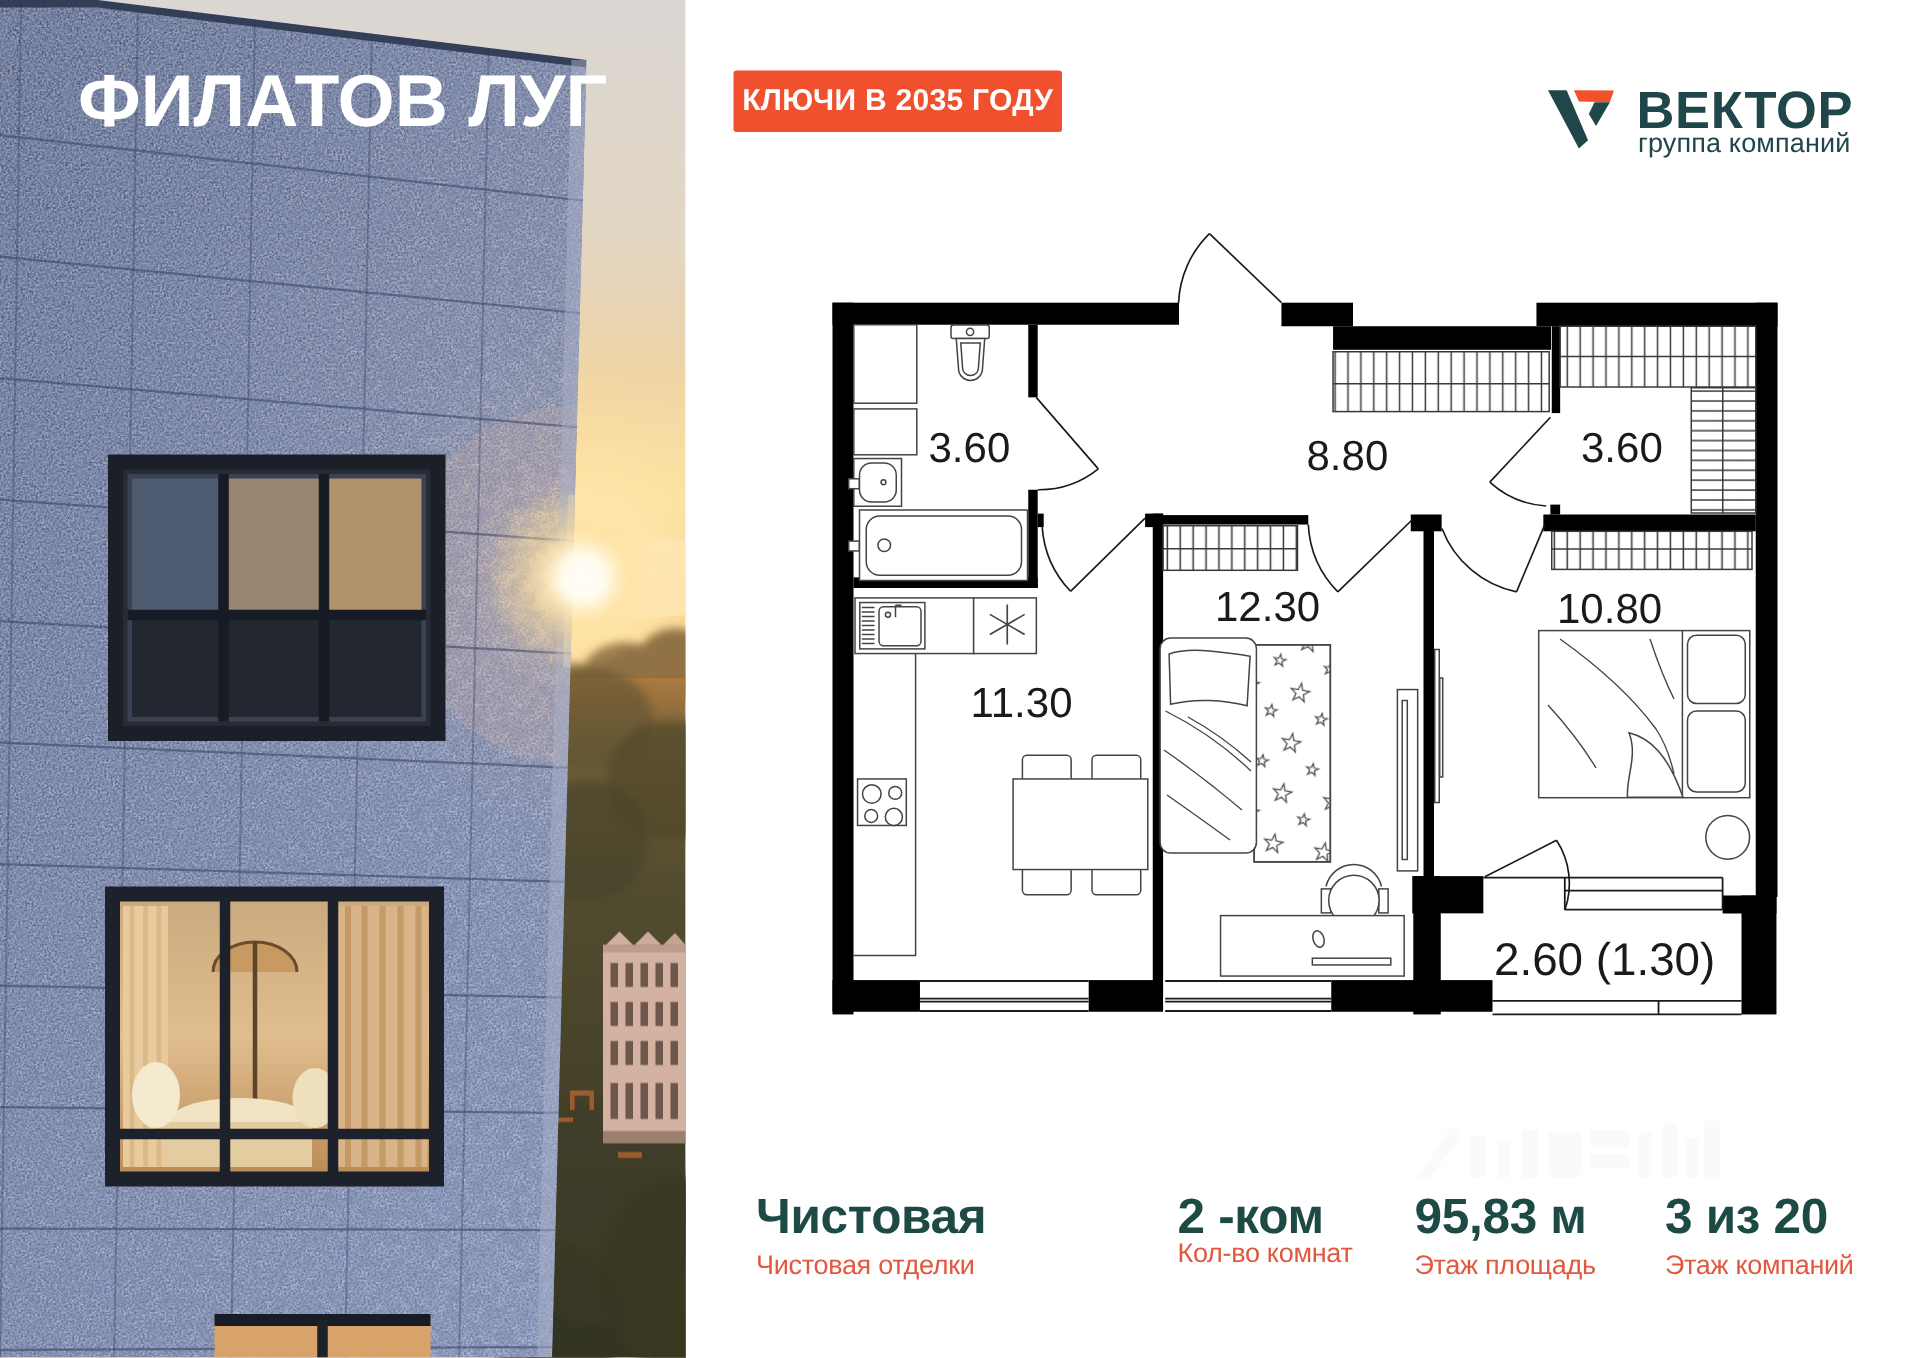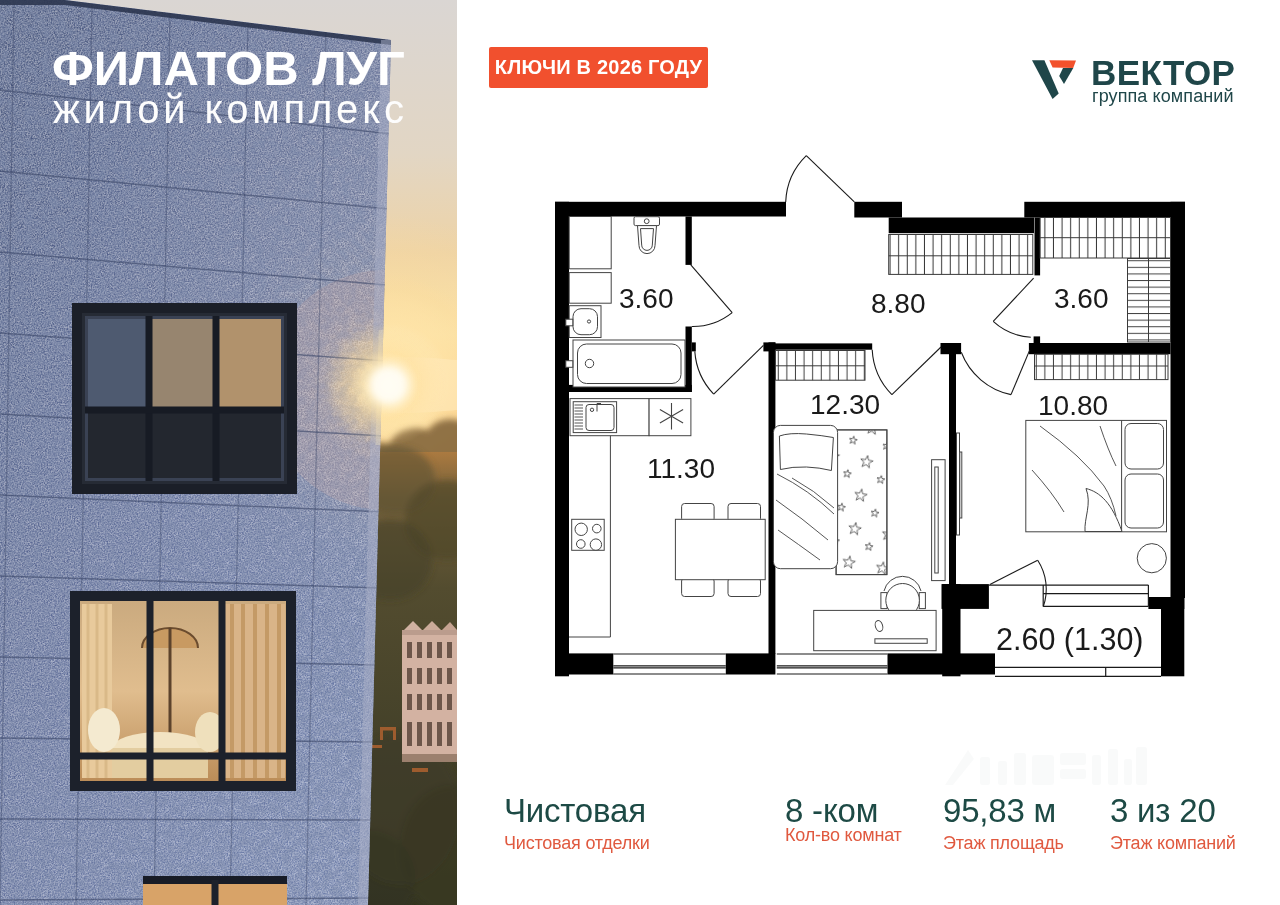--- a/index.html
+++ b/index.html
@@ -1,18 +1,18 @@
 <!DOCTYPE html>
 <html><head>
 <meta charset="utf-8">
 <style>
 html,body{margin:0;padding:0}
 body{width:1280px;height:905px;font-family:"Liberation Sans",sans-serif;background:#fff;position:relative;overflow:hidden}
 .abs{position:absolute}
-.hline{color:#1d4a45;font-weight:normal;font-size:33px;letter-spacing:-0.2px;line-height:1.28;white-space:nowrap}
+.hline{color:#1d4a45;font-weight:bold;font-size:33px;letter-spacing:-0.2px;line-height:1.28;white-space:nowrap}
 .sline{color:#e0593f;font-size:18px;letter-spacing:-0.2px;white-space:nowrap}
 </style>
 </head>
 <body>
 
 <div class="abs" style="left:0;top:0;width:457px;height:905px">
 <svg width="457" height="905" viewBox="0 0 457 905">
 <defs>
 <linearGradient id="sky" x1="0" y1="0" x2="0" y2="1">
 <stop offset="0" stop-color="#dad6d3"></stop>
@@ -225,24 +225,23 @@
 
 <g>
 <rect x="143" y="880" width="144" height="25" fill="#d8a368"></rect>
 <rect x="143" y="876" width="144" height="8" fill="#181c26"></rect>
 <line x1="215" y1="880" x2="215" y2="905" stroke="#1c212b" stroke-width="7"></line>
 </g>
 </svg>
 
 <div class="abs" style="left:52px;top:44px;color:#fff;font-weight:bold;font-size:49px;line-height:1;letter-spacing:0px">ФИЛАТОВ ЛУГ</div>
 
-<div class="abs" style="left:53px;top:89px;color:#fdfdfd;font-size:40px;line-height:1;letter-spacing:3.8px">жилой комплекс</div>
 </div>
 
-<div class="abs" style="left:489px;top:47px;width:219px;height:41px;background:#f1502e;border-radius:2px;color:#fff;font-weight:bold;font-size:20px;line-height:41px;text-align:center;letter-spacing:0.2px">КЛЮЧИ В 2026 ГОДУ</div>
+<div class="abs" style="left:489px;top:47px;width:219px;height:41px;background:#f1502e;border-radius:2px;color:#fff;font-weight:bold;font-size:20px;line-height:41px;text-align:center;letter-spacing:0.2px">КЛЮЧИ В 2035 ГОДУ</div>
 
 <div class="abs" style="left:1028px;top:56px;width:212px;height:50px">
 <svg width="212" height="50" viewBox="1028 44 212 50">
 
 <g>
 <polygon points="1032,48.2 1044.4,48.2 1058.7,81.5 1052.6,87 " fill="#1f4649"></polygon>
 <polygon points="1049.3,48.2 1076,48.4 1073.2,56.1 1052.6,55.6" fill="#f2512c"></polygon>
 <polygon points="1063,56.1 1073.3,56.1 1064,72 1059.2,64" fill="#1f4649"></polygon>
 </g>
 
@@ -535,21 +534,21 @@
 
 <text x="1038" y="415" font-size="28" fill="#1a1a1a" font-family="Liberation Sans,sans-serif">10.80</text>
 
 <text x="996" y="650" font-size="30.5" fill="#1a1a1a" font-family="Liberation Sans,sans-serif">2.60 (1.30)</text>
 </svg>
 
 <div class="abs hline" style="left:504px;top:790px">Чистовая</div>
 
 <div class="abs sline" style="left:504px;top:833px">Чистовая отделки</div>
 
-<div class="abs hline" style="left:785px;top:790px">8 -ком</div>
+<div class="abs hline" style="left:785px;top:790px">2 -ком</div>
 
 <div class="abs sline" style="left:785px;top:825px">Кол-во комнат</div>
 
 <div class="abs hline" style="left:943px;top:790px">95,83 м</div>
 
 <div class="abs sline" style="left:943px;top:833px">Этаж площадь</div>
 
 <div class="abs hline" style="left:1110px;top:790px">3 из 20</div>
 
 <div class="abs sline" style="left:1110px;top:833px">Этаж компаний</div>

